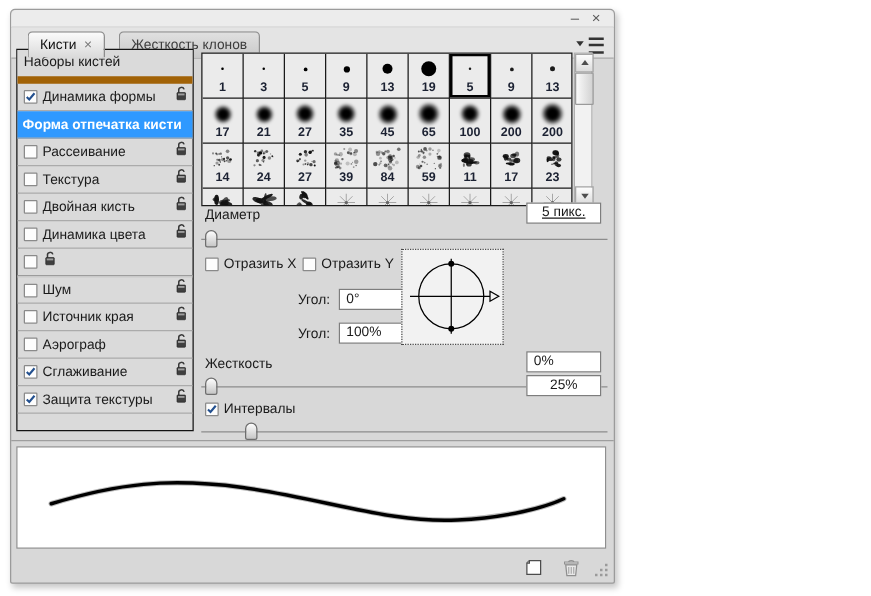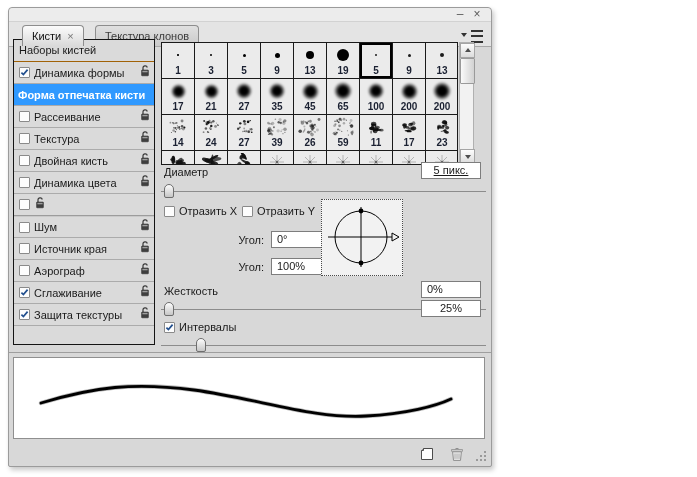--- a/index.html
+++ b/index.html
@@ -25,21 +25,21 @@
   .tabx{margin-left:6px;color:#777;font-size:11px;}
   .panel-menu{position:absolute;right:6px;top:6px;width:24px;height:13px;}
   .pm-tri{position:absolute;left:0;top:5px;width:0;height:0;border-left:3.5px solid transparent;
           border-right:3.5px solid transparent;border-top:4px solid #333;}
   .pm-lines{position:absolute;left:10px;top:2px;width:12px;height:9px;
             border-top:2px solid #333;border-bottom:2px solid #333;}
   .pm-lines:before{content:"";position:absolute;left:0;right:0;top:2.5px;height:2px;background:#333;}
   
   .sidebar{position:absolute;left:4px;top:31px;width:142px;height:306px;background:#dadada;
            border:1px solid #141414;box-sizing:border-box;}
-  .sb-header{height:21px;line-height:21px;padding-left:5px;border-bottom:1px solid #a16207;
+  .sb-header{height:21px;line-height:21px;padding-left:5px;border-bottom:6px solid #a16207;
              background:#dadada;}
   .sb-list{margin:0;padding:0;list-style:none;}
   .sb-item{position:relative;height:22px;line-height:22px;border-bottom:1px solid #ababab;
            padding-left:5px;box-sizing:border-box;display:flex;align-items:center;gap:4px;}
   .sb-item.group-start{border-top:1px solid #c9c9c9;box-shadow:0 -1px 0 #9c9c9c;}
   .sb-item.selected{background:#2f99ff;color:#fff;font-weight:bold;padding-left:4px;}
   .sb-label{flex:1 1 auto;overflow:hidden;white-space:nowrap;}
   .cbx{width:11px;height:11px;background:#fdfdfd;border:1px solid #8a8a8a;border-radius:1px;
        box-sizing:border-box;flex:0 0 auto;display:inline-flex;align-items:center;justify-content:center;}
   .lock{flex:0 0 auto;margin-right:3px;}
@@ -104,21 +104,21 @@
     <div class="titlebar">
       <span class="winbtn win-min">–</span>
       <span class="winbtn win-close">×</span>
     </div>
 
     <div class="tabbar">
       <div class="tab active">
         <span>Кисти</span><span class="tabx">×</span>
       </div>
       <div class="tab inactive">
-        <span>Текстура клонов</span>
+        <span>Жесткость клонов</span>
       </div>
       <div class="panel-menu">
         <span class="pm-tri"></span>
         <span class="pm-lines"></span>
       </div>
     </div>
 
     <div class="sidebar">
       <div class="sb-header">Наборы кистей</div>
       <ul class="sb-list" id="sb-list">
@@ -507,21 +507,21 @@
               <circle cx="9.545696159122084" cy="4.197119341563786" r="0.9939617626886145" fill="#222" opacity="0.34323045267489716"></circle>
               <circle cx="16.441100823045268" cy="15.524142661179699" r="1.7503026406035667" fill="#222" opacity="0.22601851851851854"></circle>
               <circle cx="16.834447873799725" cy="14.340877914951989" r="0.5650797325102881" fill="#222" opacity="0.7581893004115225"></circle>
               <circle cx="7.515860768175584" cy="4.597942386831276" r="0.998786865569273" fill="#222" opacity="0.3767798353909465"></circle>
               <circle cx="17.868055555555554" cy="9.208916323731138" r="1.5822882373113853" fill="#222" opacity="0.696604938271605"></circle>
               <circle cx="14.310785322359397" cy="4.272565157750343" r="0.7945961934156378" fill="#222" opacity="0.6435905349794239"></circle>
               <circle cx="18.078617969821675" cy="7.961728395061728" r="1.5739823388203016" fill="#222" opacity="0.5881069958847737"></circle>
               <circle cx="16.33204732510288" cy="4.0788751714677645" r="1.3624219821673527" fill="#222" opacity="0.2783024691358025"></circle>
             </svg>
           </span>
-          <span class="num">26</span>
+          <span class="num">84</span>
         </div>
         <div class="cell">
           <span class="glyph">
             <svg width="32" height="20" viewBox="0 0 32 20">
               <circle cx="22.843449931412895" cy="6.123388203017833" r="0.6637962962962962" fill="#222" opacity="0.6565149176954732"></circle>
               <circle cx="25.06807270233196" cy="15.096502057613169" r="0.9203429355281207" fill="#222" opacity="0.28806841563786006"></circle>
               <circle cx="14.370884773662551" cy="3.4605624142661178" r="0.7563134430727023" fill="#222" opacity="0.4430787037037037"></circle>
               <circle cx="12.727194787379974" cy="13.092112482853224" r="0.6729423868312757" fill="#222" opacity="0.5141383744855967"></circle>
               <circle cx="23.593792866941016" cy="5.275102880658436" r="0.4973902606310014" fill="#222" opacity="0.33828446502057613"></circle>
               <circle cx="23.020061728395063" cy="8.25644718792867" r="0.6271879286694102" fill="#222" opacity="0.5303317901234568"></circle>

